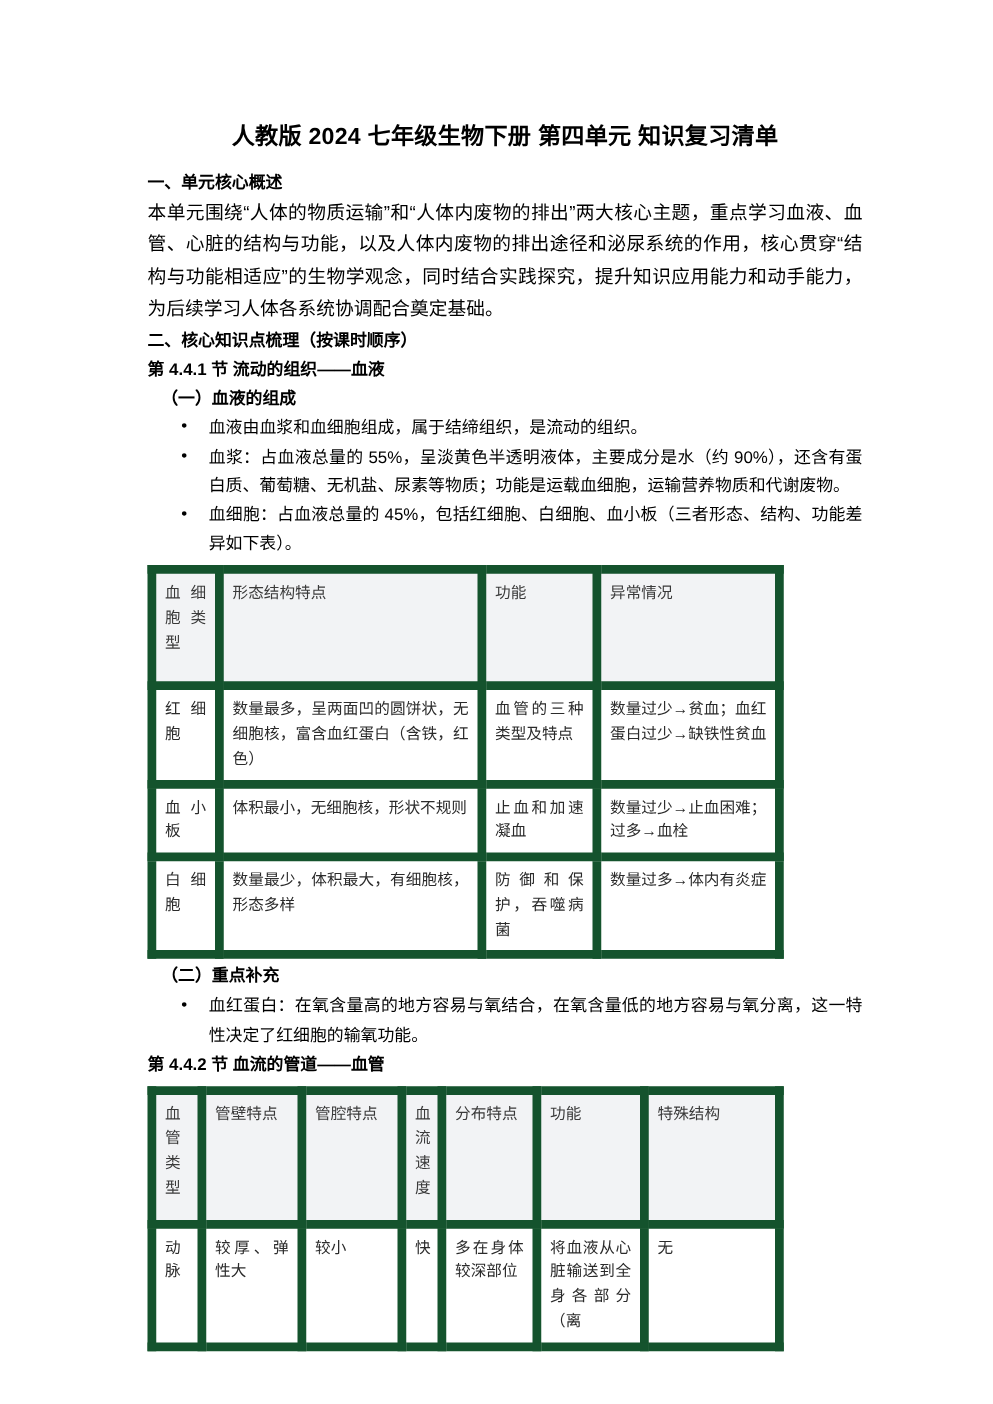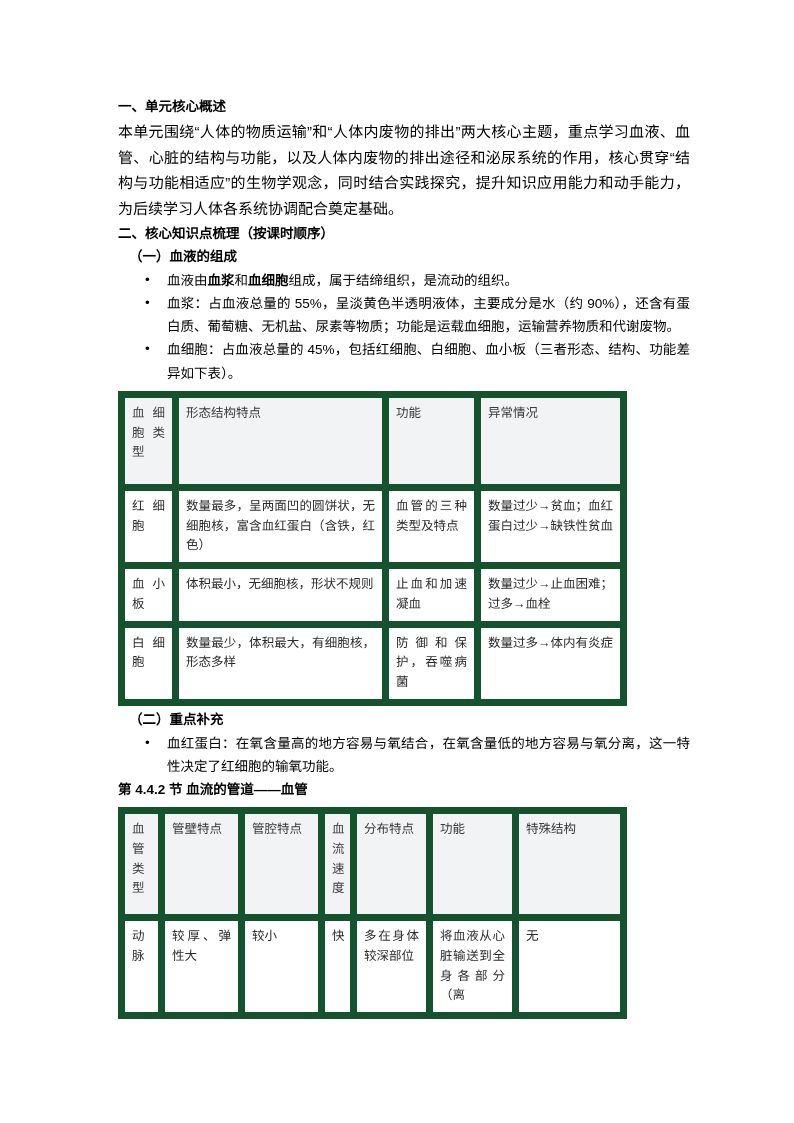--- a/index.html
+++ b/index.html
@@ -69,21 +69,21 @@
     text-justify: inter-ideograph;
   }
   ul.bullets > li::before {
     content: "\2022";
     position: absolute;
     left: 27px;
     top: -1px;
     font-size: 13.5px;
     line-height: 1.72;
   }
-  b, .bold { font-weight: bold; }
+  b, .bold { font-weight: normal; }
 
   table.grid {
     border-collapse: collapse;
     table-layout: fixed;
     width: 502px;
     margin: 6px 0 3px 0;
     font-size: 12.5px;
   }
   table.grid td, table.grid th {
     border: 7px solid #14532d;
@@ -115,25 +115,27 @@
   .t2 col.d6 { width: 108px; }
   .hdr-tall td { height: 74px; }
   .hdr-tall2 td { height: 88px; }
   .clip-row td { height: 74px; overflow: hidden; }
 </style>
 </head>
 <body>
 
 <div class="page">
 
+  <h1 class="doc-title">人教版 2024 七年级生物下册 第四单元 知识复习清单</h1>
 
   <div class="h-section">一、单元核心概述</div>
   <p class="para">本单元围绕“人体的物质运输”和“人体内废物的排出”两大核心主题，重点学习血液、血管、心脏的结构与功能，以及人体内废物的排出途径和泌尿系统的作用，核心贯穿“结构与功能相适应”的生物学观念，同时结合实践探究，提升知识应用能力和动手能力，为后续学习人体各系统协调配合奠定基础。</p>
   <div class="h-section">二、核心知识点梳理（按课时顺序）</div>
 
+  <div class="h-lesson">第 4.4.1 节  流动的组织——血液</div>
   <div class="h-sub">（一）血液的组成</div>
 
   <ul class="bullets">
     <li><span>血液由</span><b>血浆</b><span>和</span><b>血细胞</b><span>组成，属于结缔组织，是流动的组织。</span></li>
     <li>血浆：占血液总量的 55%，呈淡黄色半透明液体，主要成分是水（约 90%），还含有蛋白质、葡萄糖、无机盐、尿素等物质；功能是运载血细胞，运输营养物质和代谢废物。</li>
     <li>血细胞：占血液总量的 45%，包括红细胞、白细胞、血小板（三者形态、结构、功能差异如下表）。</li>
   </ul>
 
   <table class="grid t1">
     <colgroup>

